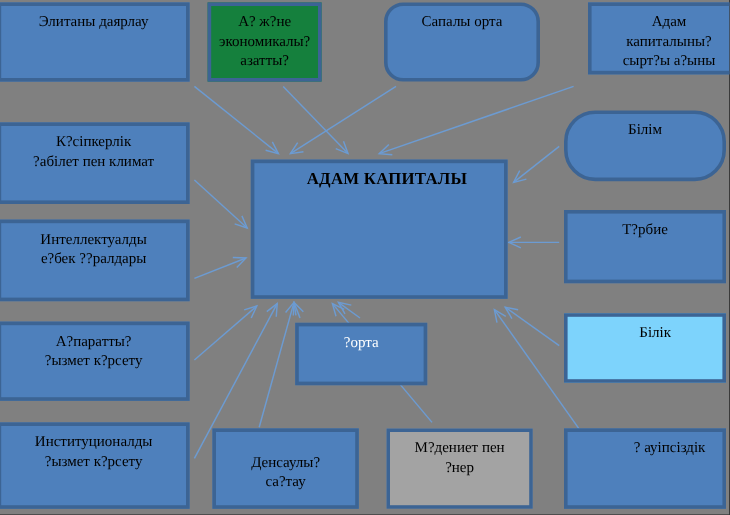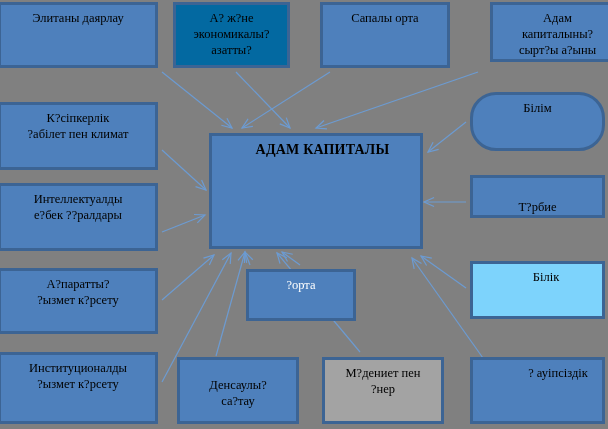--- a/index.html
+++ b/index.html
@@ -115,26 +115,26 @@
       </g>
       <g>
         <line x1="300" y1="265" x2="282" y2="252" stroke="#6C9BD2" stroke-width="1.2"></line>
         <path d="M 292.76858344199576 254.24446221905723 L 282 252 L 287.5163057850469 261.5168466671402" fill="none" stroke="#6C9BD2" stroke-width="1.2"></path>
       </g>
     </svg>
 
   <div class="node" style="left: -2px; top: 2px; width: 160px; height: 66px; background: rgb(78, 128, 188); border-color: rgb(60, 100, 148); color: rgb(0, 0, 0);">
     <span>Элитаны даярлау</span>
   </div>
-  <div class="node" style="left: 173px; top: 2px; width: 117px; height: 66px; background: #0369a1; border-color: rgb(60, 100, 148); color: rgb(0, 0, 0);">
+  <div class="node" style="left: 173px; top: 2px; width: 95px; height: 66px; background: #15803d; border-color: rgb(60, 100, 148); color: rgb(0, 0, 0);">
     <span>А?  ж?не
 экономикалы?
 азатты?</span>
   </div>
-  <div class="node" style="left: 320px; top: 2px; width: 130px; height: 66px; background: rgb(78, 128, 188); border-color: rgb(60, 100, 148); color: rgb(0, 0, 0);">
+  <div class="node" style="left: 320px; top: 2px; width: 130px; height: 66px; background: rgb(78, 128, 188); border-color: rgb(60, 100, 148); color: rgb(0, 0, 0); border-radius: 16px;">
     <span>Сапалы орта</span>
   </div>
   <div class="node" style="left: 470px; top: 2px; width: 135px; height: 60px; background: rgb(78, 128, 188); border-color: rgb(60, 100, 148); color: rgb(0, 0, 0); margin-left: 20px;">
     <span>Адам
 капиталыны?
 сырт?ы а?ыны</span>
   </div>
   <div class="node" style="left: -2px; top: 102px; width: 160px; height: 68px; background: rgb(78, 128, 188); border-color: rgb(60, 100, 148); color: rgb(0, 0, 0);">
     <span>К?сіпкерлік
 ?абілет пен климат</span>
@@ -147,21 +147,21 @@
     <span>А?паратты?
 ?ызмет к?рсету</span>
   </div>
   <div class="node" style="left: -2px; top: 352px; width: 160px; height: 72px; background: rgb(78, 128, 188); border-color: rgb(60, 100, 148); color: rgb(0, 0, 0);">
     <span>Институционалды
 ?ызмет к?рсету</span>
   </div>
   <div class="node" style="left: 470px; top: 92px; width: 135px; height: 59px; background: rgb(78, 128, 188); border-color: rgb(60, 100, 148); color: rgb(0, 0, 0); border-radius: 26px;">
     <span>Білім</span>
   </div>
-  <div class="node" style="left: 470px; top: 175px; width: 135px; height: 43px; background: rgb(78, 128, 188); border-color: rgb(60, 100, 148); color: rgb(0, 0, 0); align-items: flex-end;">
+  <div class="node" style="left: 470px; top: 175px; width: 135px; height: 61px; background: rgb(78, 128, 188); border-color: rgb(60, 100, 148); color: rgb(0, 0, 0);">
     <span>Т?рбие</span>
   </div>
   <div class="node" style="left: 470px; top: 261px; width: 135px; height: 58px; background: #7dd3fc; border-color: rgb(60, 100, 148); color: rgb(0, 0, 0); padding-left: 20px;">
     <span>Білік</span>
   </div>
   <div class="node" style="left: 470px; top: 357px; width: 135px; height: 67px; background: rgb(78, 128, 188); border-color: rgb(60, 100, 148); color: rgb(0, 0, 0); padding-left: 44px;">
     <span>? ауіпсіздік</span>
   </div>
   <div class="node" style="left: 246px; top: 269px; width: 110px; height: 52px; background: rgb(78, 128, 188); border-color: rgb(60, 100, 148); color: rgb(255, 255, 255);">
     <span>?орта</span>

